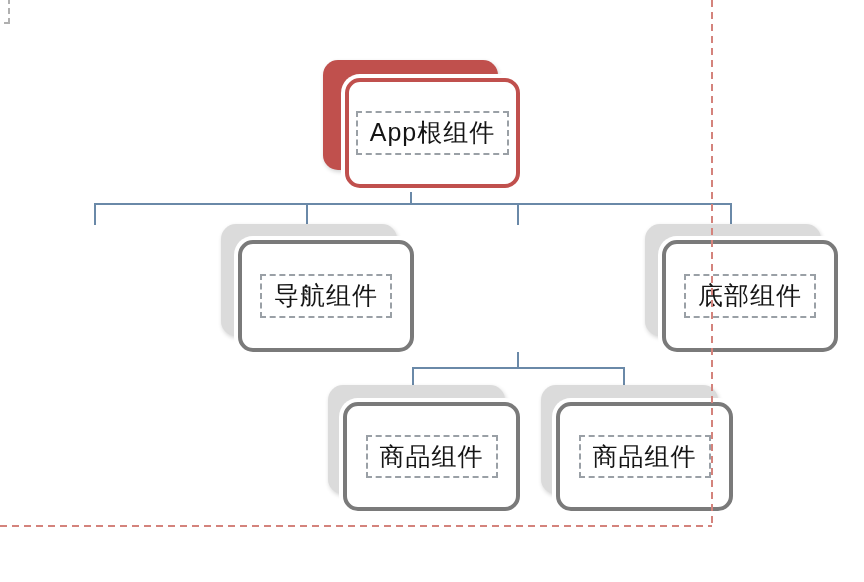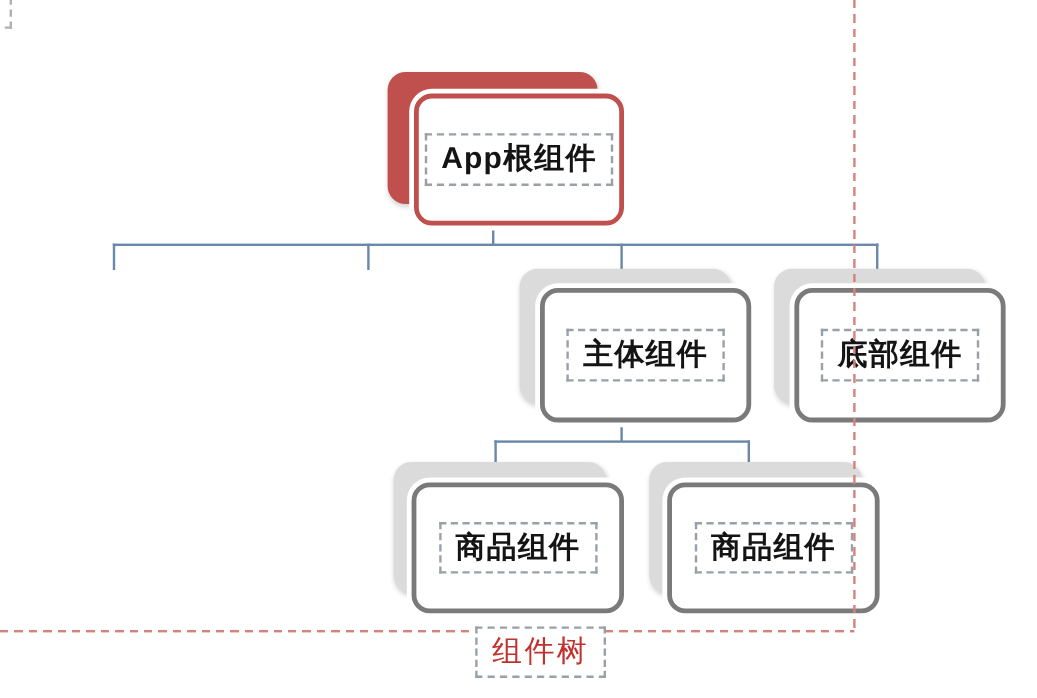--- a/index.html
+++ b/index.html
@@ -1,21 +1,21 @@
 <!DOCTYPE html>
 <html style="--accent-red: #C0504D; --shadow-gray: #DBDBDB; --card-border-gray: #7A7A7A; --connector-blue: #6A89A8; --guide-red: #D4837C; --caption-red: #C0322E; --textbox-dash: #9AA0A6;"><head>
 <meta charset="utf-8">
 <style>
   html,body{margin:0;padding:0;background:#fff;}
   #canvas{
     position:relative;width:864px;height:582px;overflow:hidden;background:#fff;
     font-family:"Liberation Sans","DejaVu Sans",sans-serif;
   }
   
-  .node-group{position:absolute;z-index:10;font-weight:bold;}
+  .node-group{position:absolute;z-index:10;}
   .card-back{
     position:absolute;width:100%;height:100%;border-radius:15px;
     background:var(--shadow-gray);
     box-shadow:1px 2px 4px rgba(0,0,0,.18);
   }
   .card-back.red{background:var(--accent-red);}
   .card-front{
     position:absolute;inset:0;background:#fff;border-radius:15px;
     border:4px solid var(--card-border-gray);
     box-shadow:0 0 0 4px #fff;
@@ -74,27 +74,27 @@
   <div class="line v" style="left:623px;top:367px;height:19px"></div>
 
   <div class="node-group" style="left:345px;top:78px;width:175px;height:110px">
     <div class="card-back red" style="left:-22px;top:-18px"></div>
     <div class="card-front red">
       <span class="label-box">App根组件</span>
     </div>
   </div>
 
 
-
-  <div class="node-group" style="left:450px;top:240px;width:176px;height:112px">
+  <div class="node-group" style="left:238px;top:240px;width:176px;height:112px">
     <div class="card-back" style="left:-17px;top:-16px"></div>
     <div class="card-front">
-      <span class="label-box">主体组件</span>
+      <span class="label-box">导航组件</span>
     </div>
   </div>
+
 
   <div class="node-group" style="left:662px;top:240px;width:176px;height:112px">
     <div class="card-back" style="left:-17px;top:-16px"></div>
     <div class="card-front">
       <span class="label-box">底部组件</span>
     </div>
   </div>
 
   <div class="node-group" style="left:343px;top:402px;width:177px;height:109px">
     <div class="card-back" style="left:-15px;top:-17px"></div>
@@ -106,15 +106,14 @@
   <div class="node-group" style="left:556px;top:402px;width:177px;height:109px">
     <div class="card-back" style="left:-15px;top:-17px"></div>
     <div class="card-front">
       <span class="label-box">商品组件</span>
     </div>
   </div>
 
   <div class="guide v" style="left:711px;top:0;height:527px"></div>
   <div class="guide h" style="left:0;top:525px;width:712px"></div>
 
-  <div class="caption-box">组件树</div>
 
 </div>
 
 </body></html>

